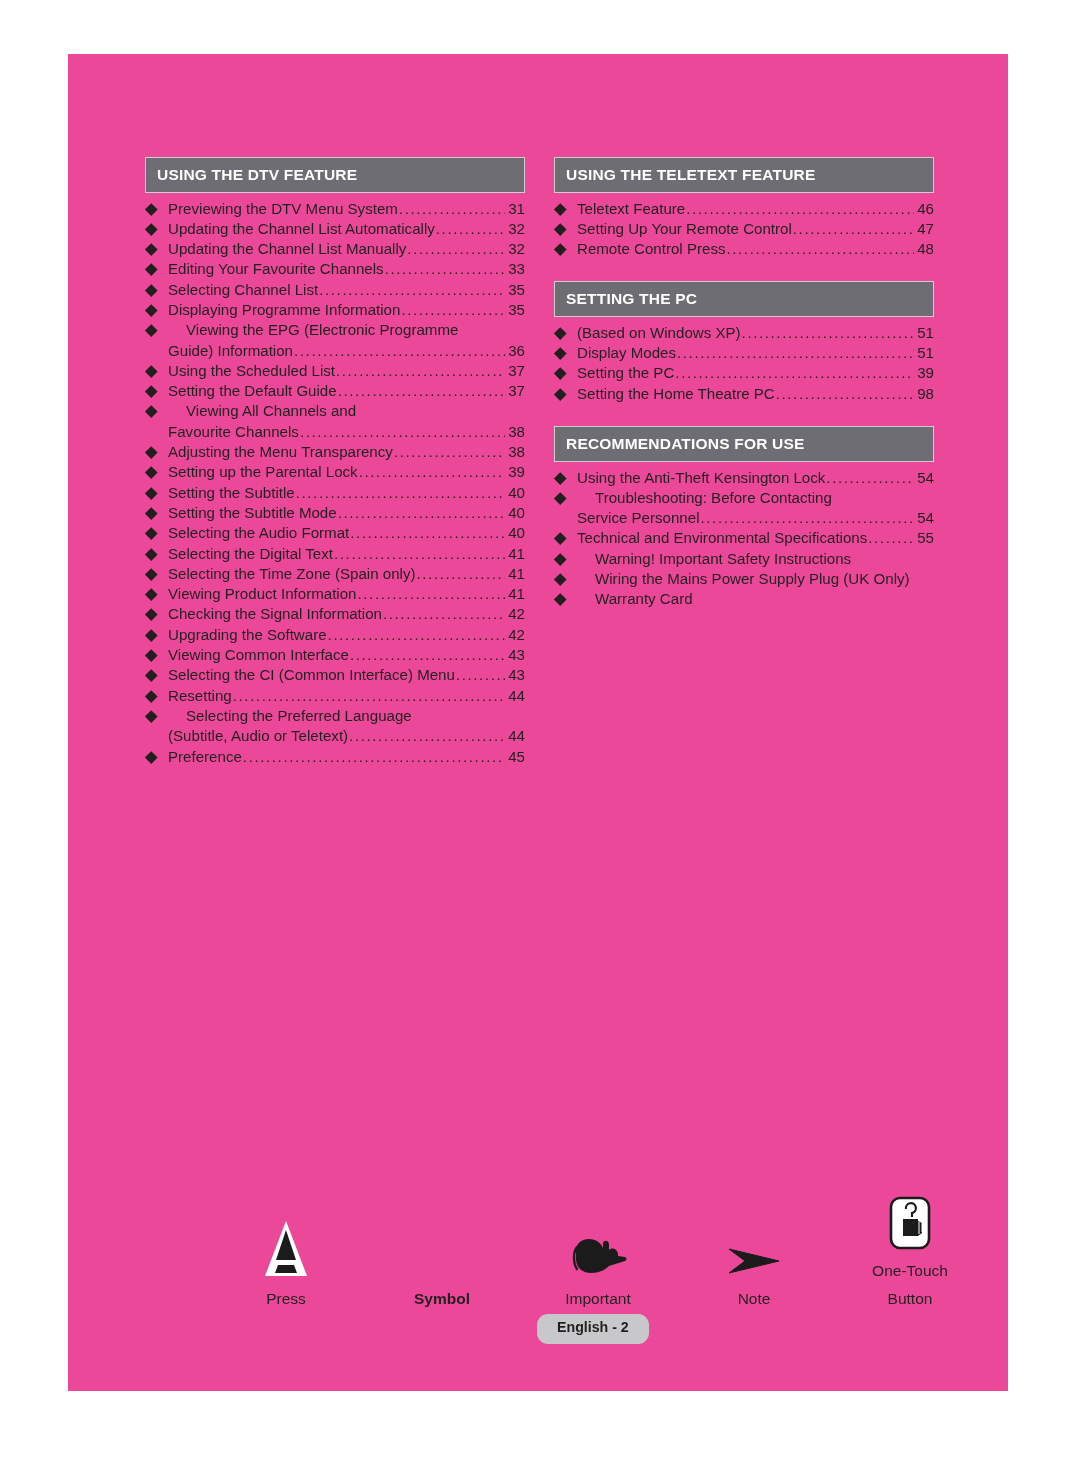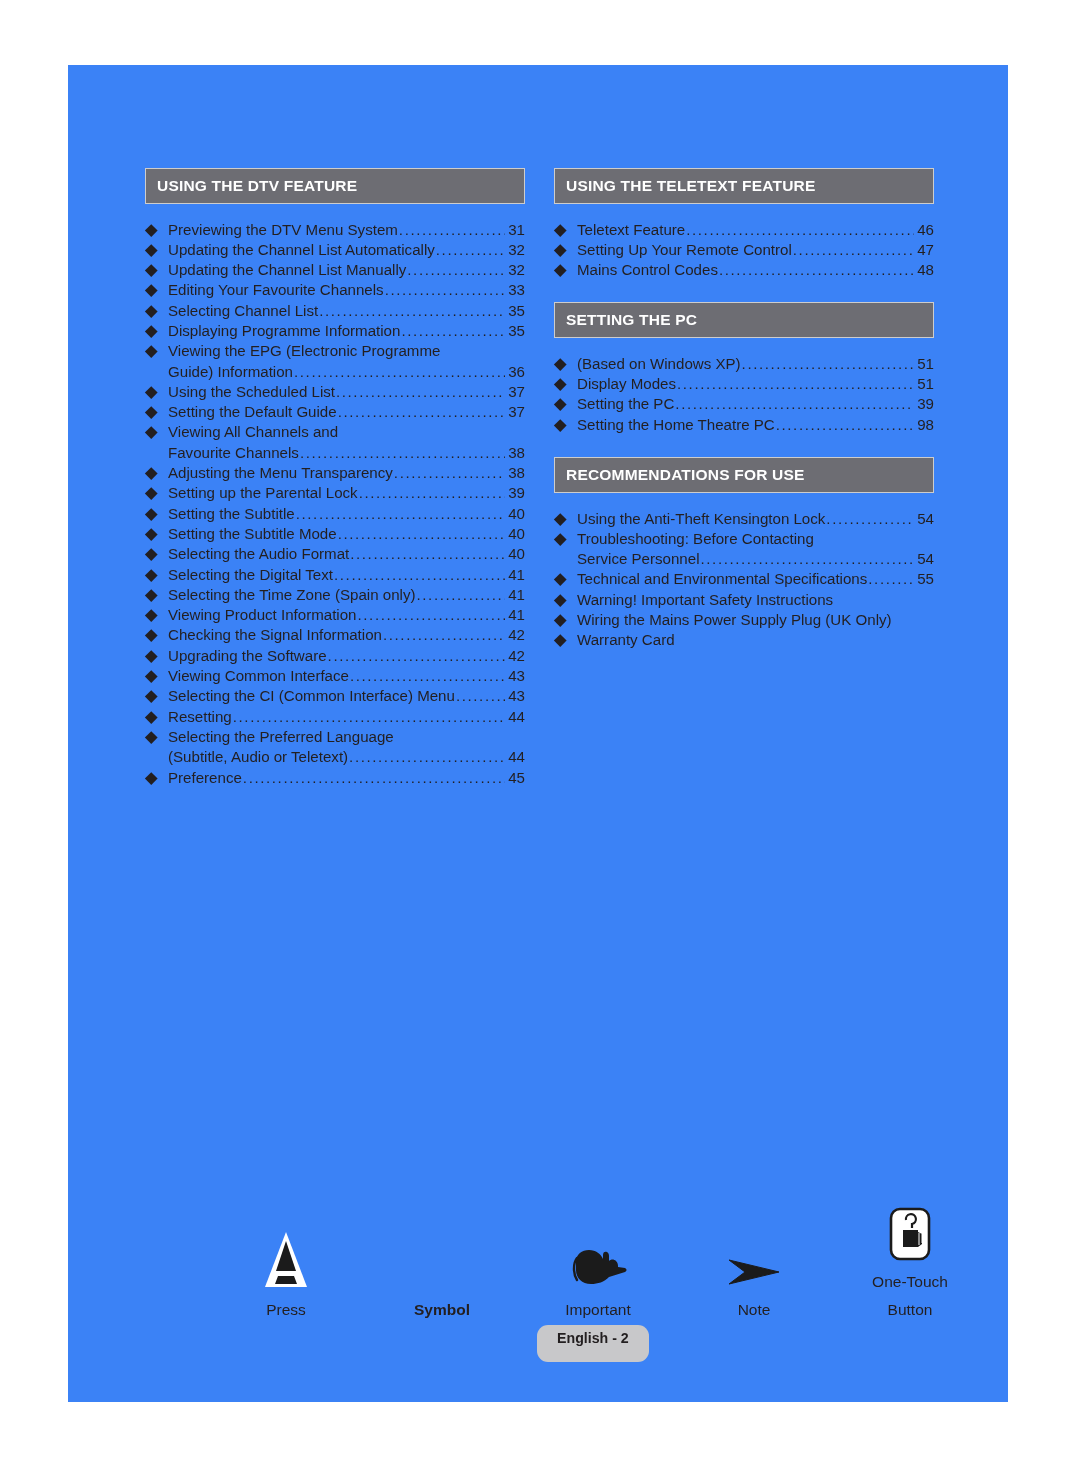--- a/index.html
+++ b/index.html
@@ -10,24 +10,24 @@
   body {
     width: 1080px;
     height: 1472px;
     font-family: "Liberation Sans", sans-serif;
     -webkit-font-smoothing: antialiased;
   }
 
   .page {
     position: absolute;
     left: 68px;
-    top: 65px;
+    top: 54px;
     width: 940px;
     height: 1337px;
-    background: #3b82f6;
+    background: #ec4899;
   }
 
   
   .toc {
     position: absolute;
     left: 77px;
     top: 103px;
     width: 790px;
     display: flex;
     gap: 29px;
@@ -48,21 +48,21 @@
     color: #ffffff;
     font-size: 15.5px;
     font-weight: bold;
     letter-spacing: .2px;
     line-height: 1;
     padding: 9px 0 9px 11px;
     width: 100%;
   }
 
   .entries {
-    padding-top: 16px;
+    padding-top: 6px;
   }
 
   .entry {
     position: relative;
     padding-left: 23px;
     color: #231f20;
     font-size: 15.1px;
     line-height: 20.3px;
     margin-bottom: 0px;
   }
@@ -93,21 +93,21 @@
     font-size: 15.1px;
   }
   .line .lead::before {
     content: "..................................................................................";
   }
   .line .pg {
     flex: 0 0 auto;
     text-align: right;
     min-width: 19px;
   }
-  .line.plain { display: block; }
+  .line.plain { display: block; margin-left: 18px; }
 
   
   .legend {
     position: absolute;
     left: 140px;
     top: 1135px;
     width: 780px;
     display: flex;
     align-items: flex-end;
   }
@@ -131,21 +131,21 @@
 
   .footer-badge {
     position: absolute;
     left: 469px;
     top: 1260px;
     background: #c8c8ca;
     border-radius: 11px;
     color: #231f20;
     font-size: 14.2px;
     font-weight: bold;
-    padding: 5px 20px 16px;
+    padding: 5px 20px 9px;
     text-align: center;
   }
 </style>
 </head>
 <body>
 
 <div class="page">
 
   <div class="toc" id="toc">
       <div class="col">
@@ -374,21 +374,21 @@
               <span class="diamond"></span>
               <div class="line">
                 <span class="txt">Setting Up Your Remote Control</span>
                 <span class="lead"></span>
                 <span class="pg">47</span>
               </div>
             </div>
             <div class="entry">
               <span class="diamond"></span>
               <div class="line">
-                <span class="txt">Mains Control Codes</span>
+                <span class="txt">Remote Control Press</span>
                 <span class="lead"></span>
                 <span class="pg">48</span>
               </div>
             </div>
           </div>
         </div>
         <div class="section">
           <div class="section-header">SETTING THE PC</div>
           <div class="entries">
             <div class="entry">

